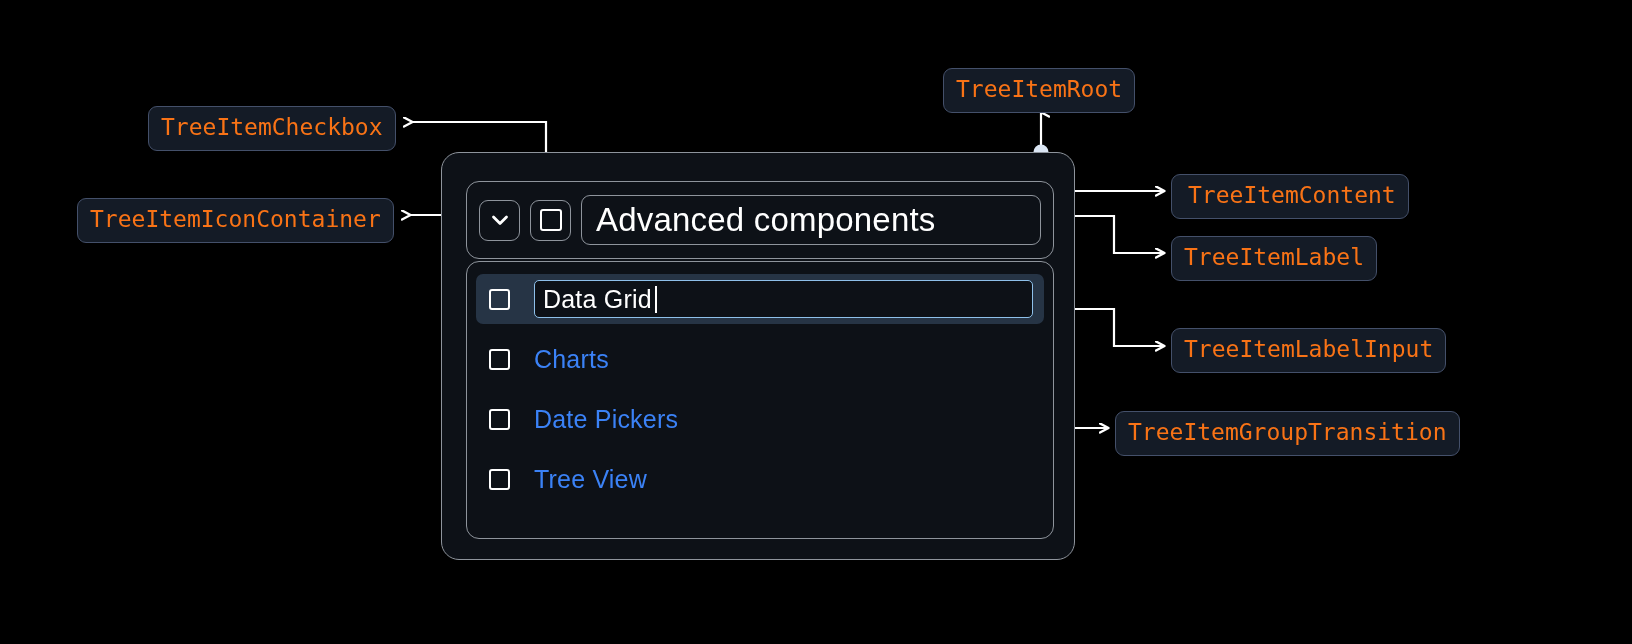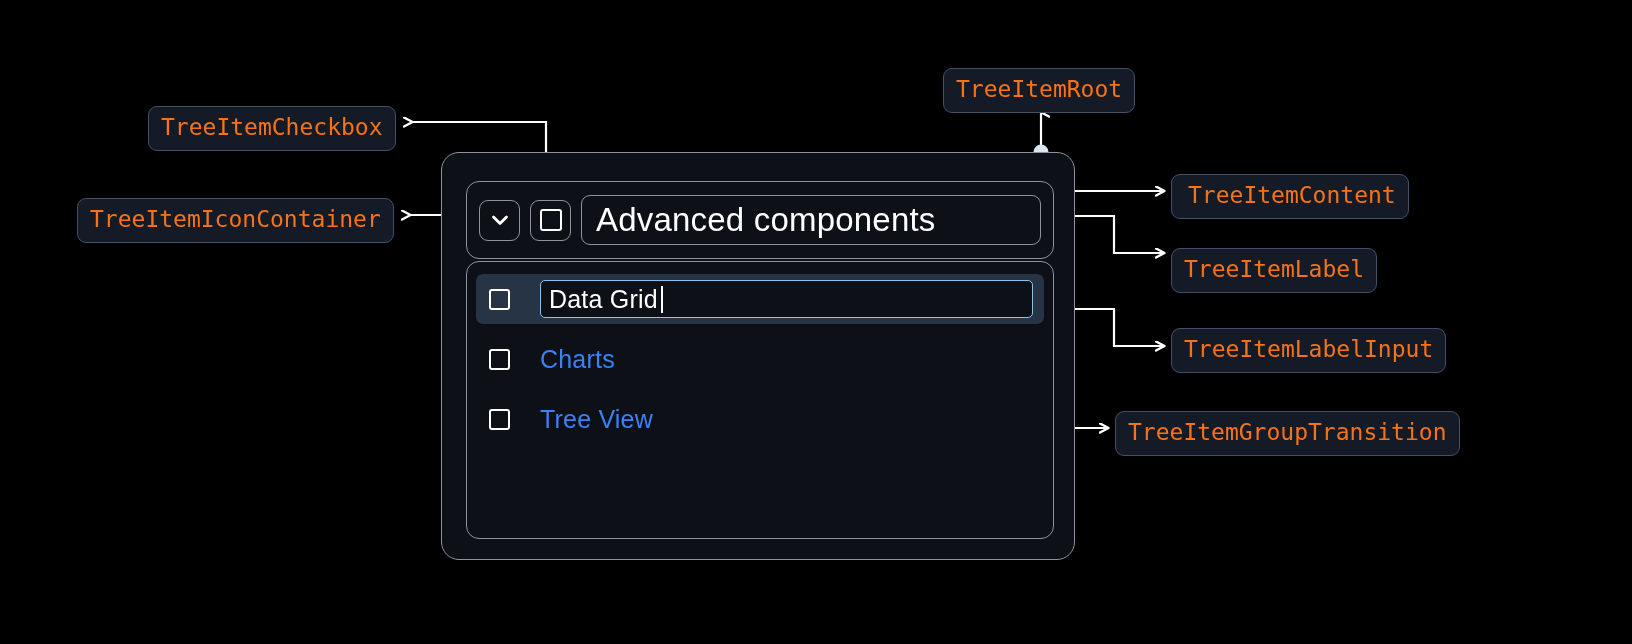--- a/index.html
+++ b/index.html
@@ -131,21 +131,21 @@
     border-radius: 13px;
     padding-top: 12px;
     overflow: hidden;
   }
   .tree-item {
     position: relative;
     height: 50px;
     display: flex;
     align-items: center;
     padding-left: 22px;
-    gap: 30px;
+    gap: 24px;
     margin-bottom: 10px;
   }
   .tree-item.selected {
     background: #263445;
     border-radius: 7px;
     margin-left: 9px;
     margin-right: 9px;
     padding-left: 13px;
   }
   .item-cb {
@@ -232,21 +232,21 @@
   </svg>
 
   <div class="chip" style="left:148px; top:106px;">TreeItemCheckbox</div>
 
   <div class="chip" style="left:77px; top:198px;">TreeItemIconContainer</div>
 
   <div class="chip" style="left:943px; top:68px;">TreeItemRoot</div>
 
   <div class="chip" style="left:1171px; top:174px;padding-left:16px;">TreeItemContent</div>
 
-  <div class="chip" style="left:1171px; top:236px;margin-top:12px;">TreeItemLabel</div>
+  <div class="chip" style="left:1171px; top:236px;">TreeItemLabel</div>
 
   <div class="chip" style="left:1171px; top:328px;">TreeItemLabelInput</div>
 
   <div class="chip" style="left:1115px; top:411px;">TreeItemGroupTransition</div>
 
   <div class="tree-root">
 
     <div class="tree-content">
 
       <div class="icon-container">
@@ -274,20 +274,24 @@
           <span>Data Grid</span>
           <span class="caret"></span>
         </div>
       </div>
 
       <div class="tree-item">
         <span class="item-cb"></span>
         <span class="item-text">Charts</span>
       </div>
 
+      <div class="tree-item">
+        <span class="item-cb"></span>
+        <span class="item-text">Date Pickers</span>
+      </div>
 
       <div class="tree-item">
         <span class="item-cb"></span>
         <span class="item-text">Tree View</span>
       </div>
 
     </div>
   </div>
 
 </div>

